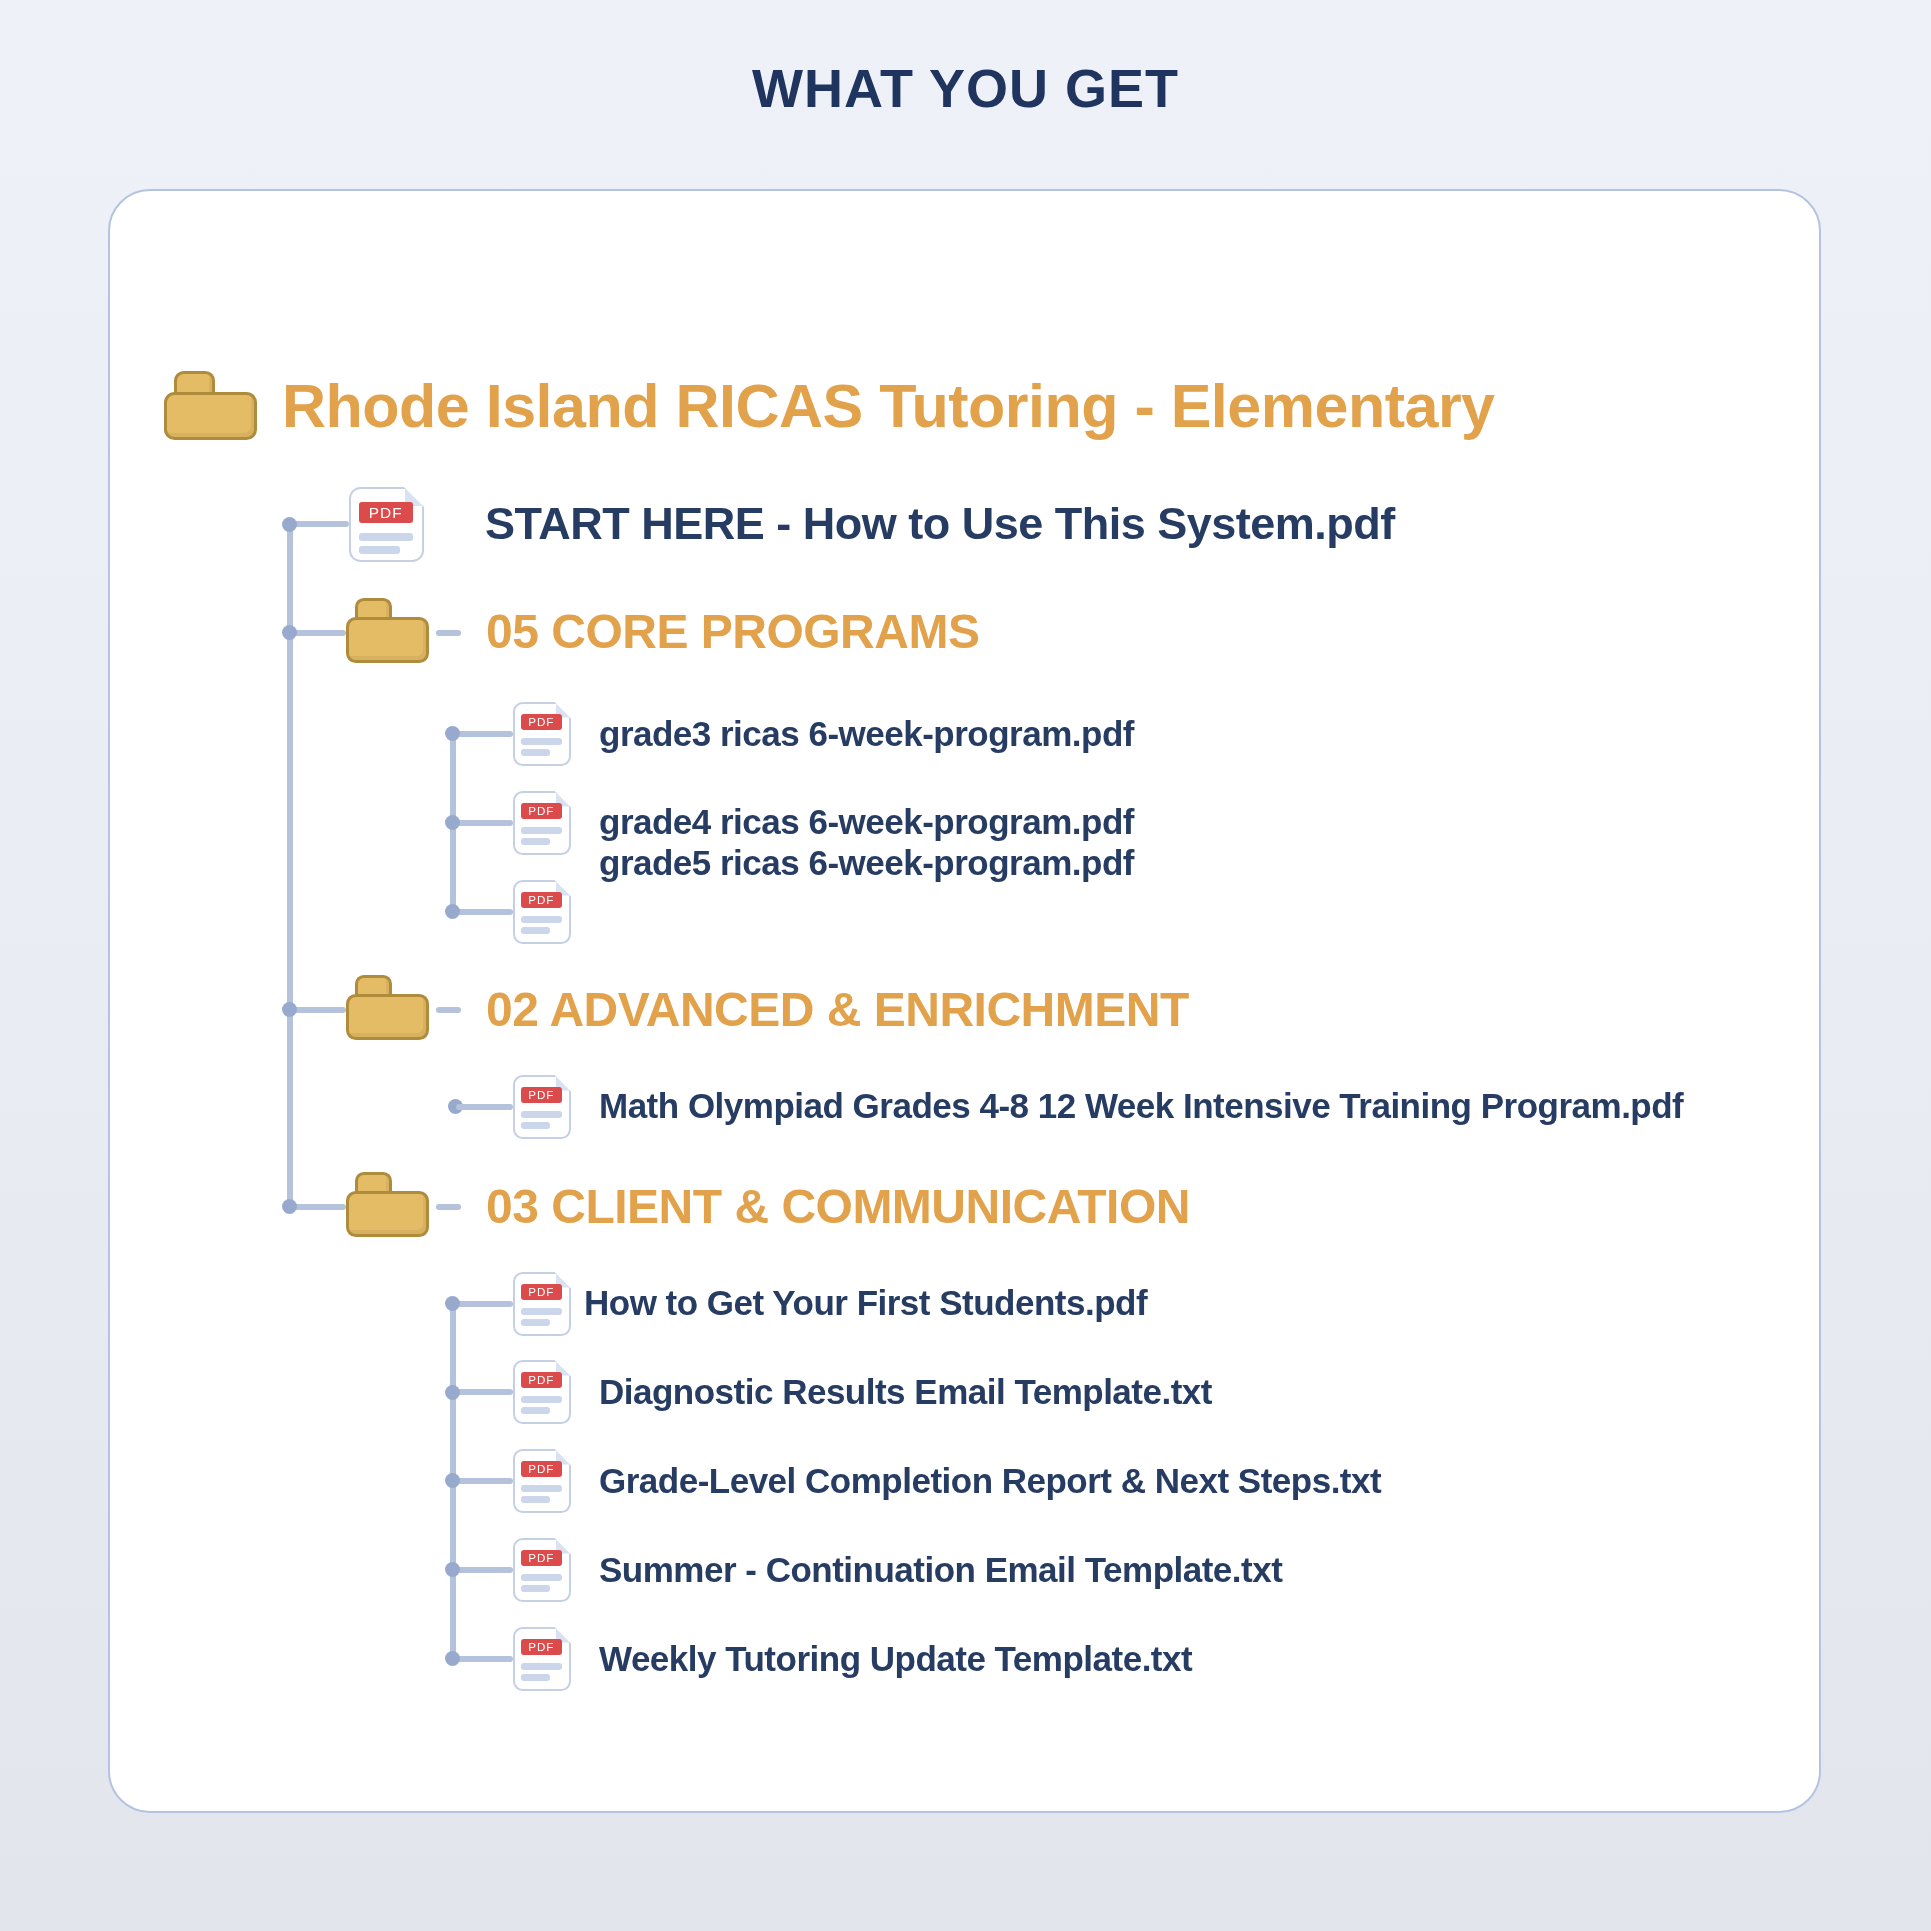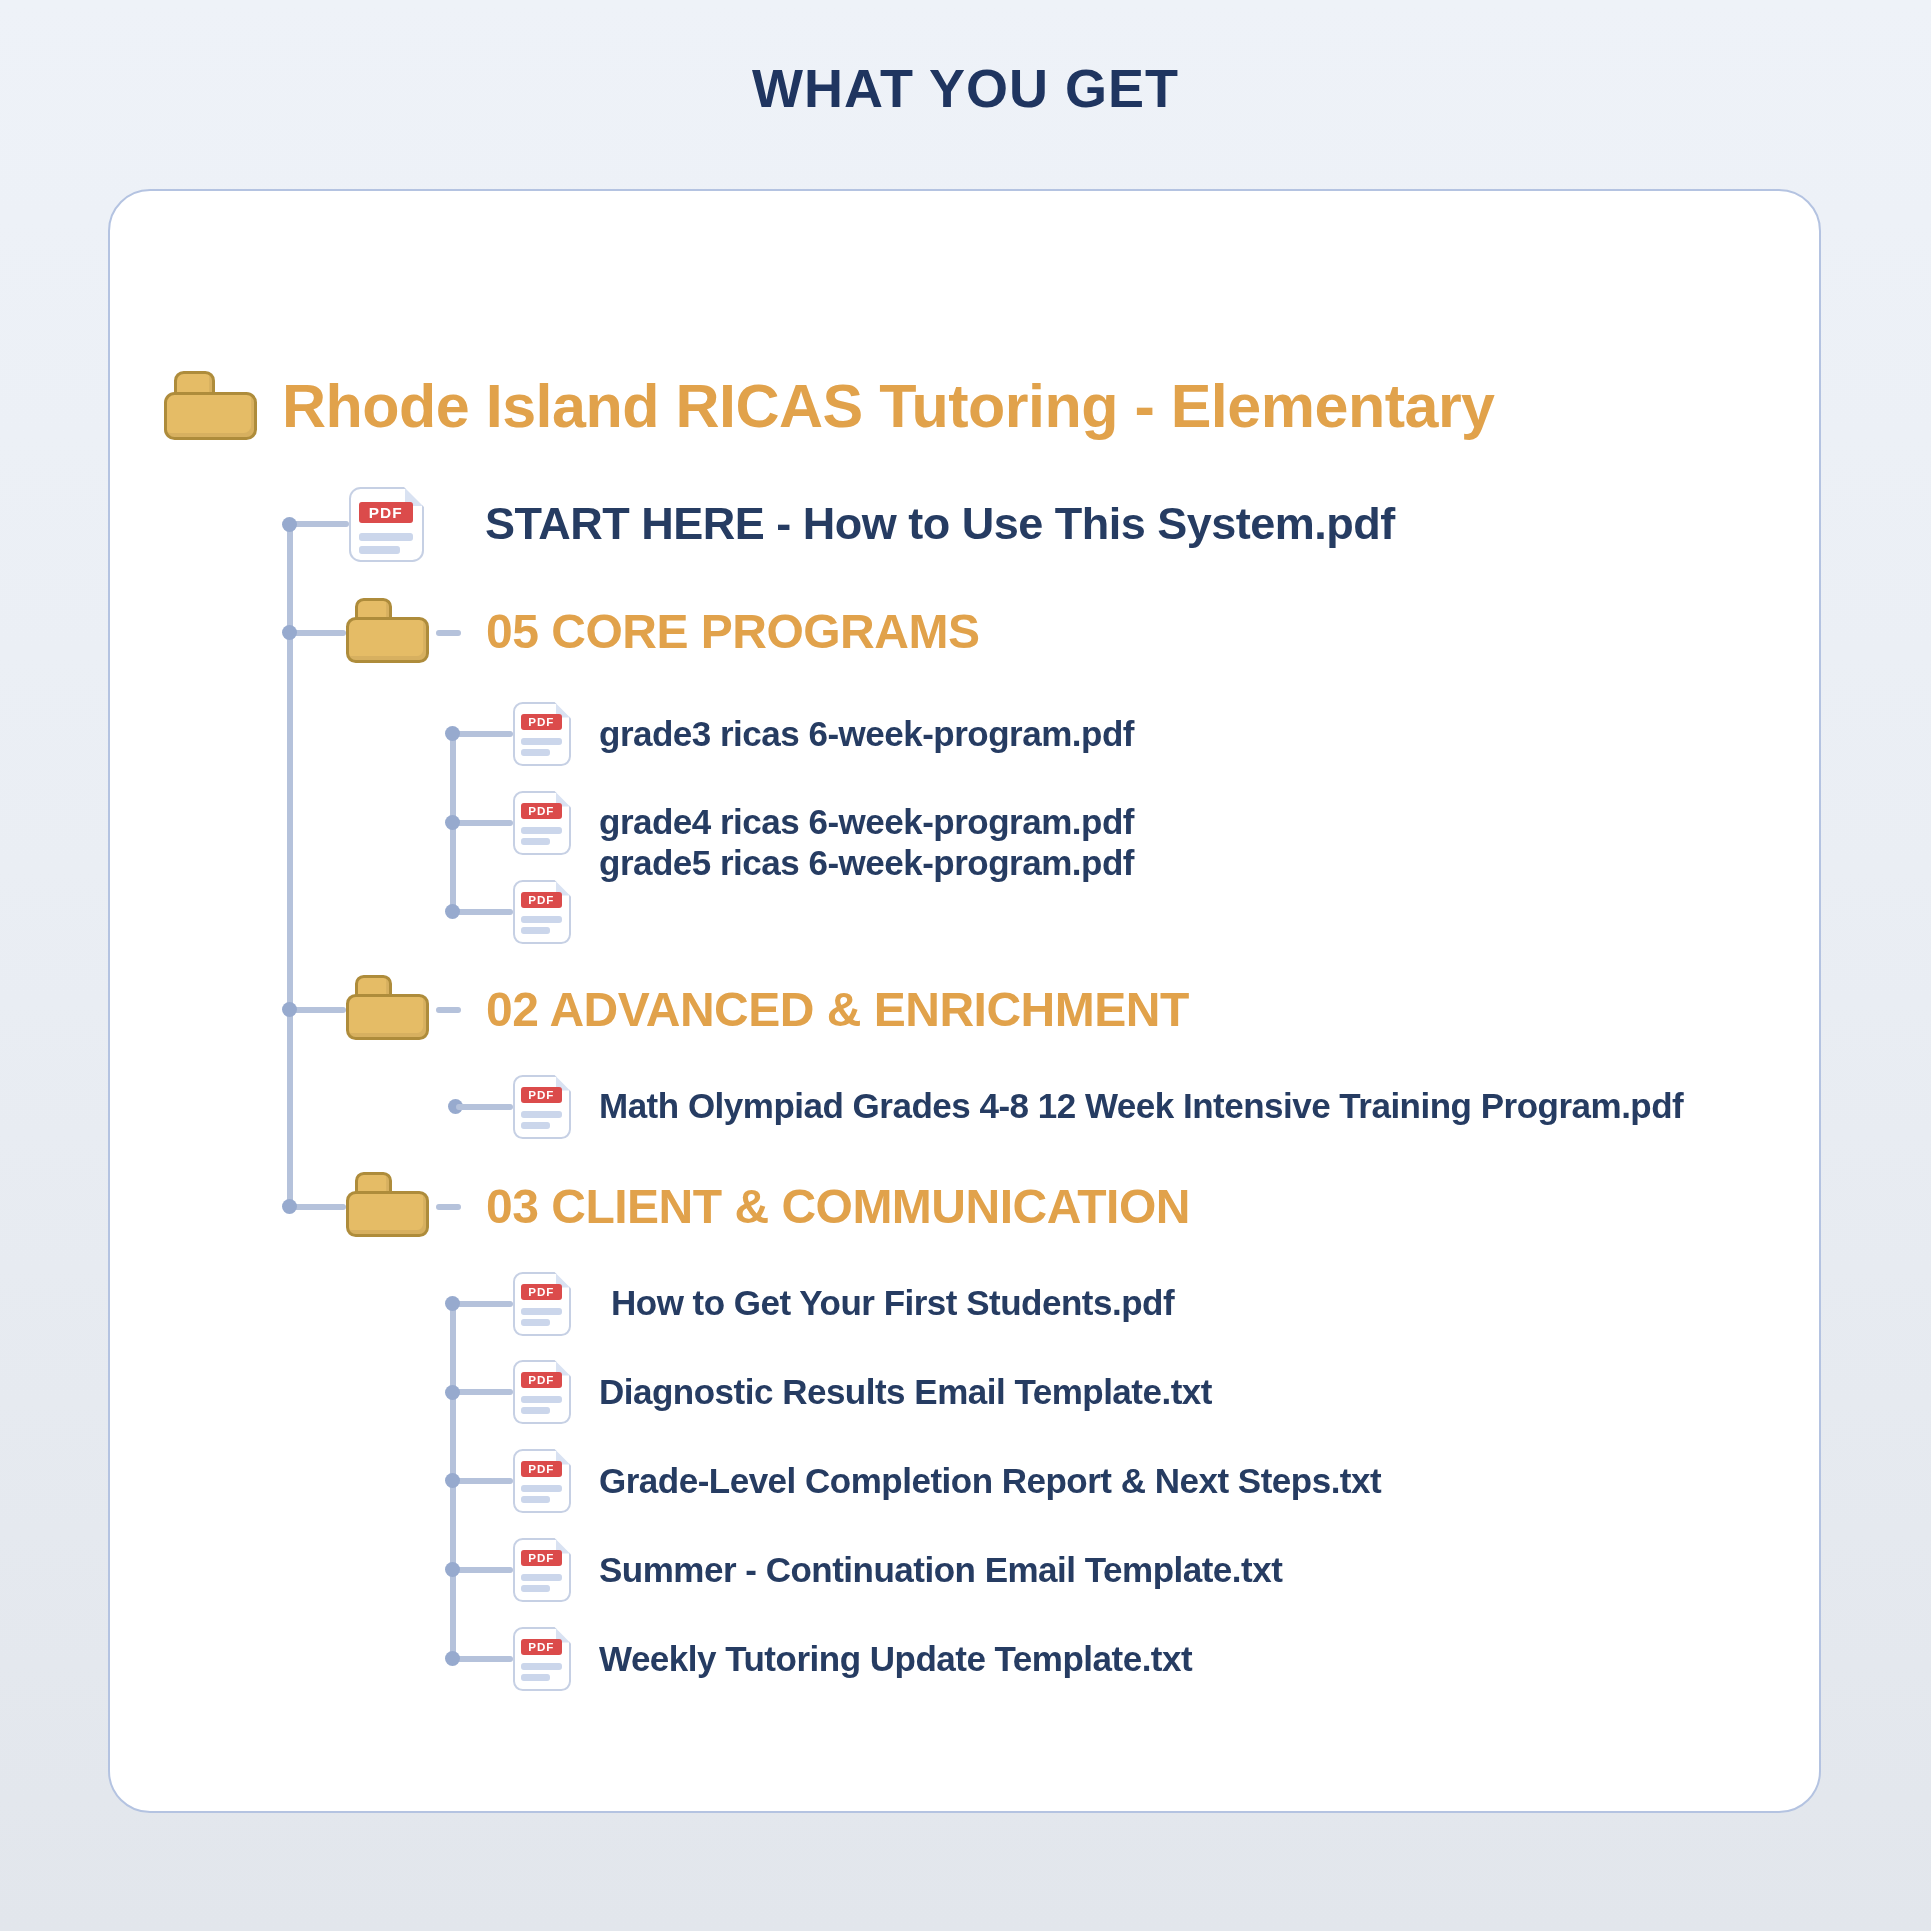--- a/index.html
+++ b/index.html
@@ -41,21 +41,21 @@
   .folder.root{width:97px;height:70px;}
   .folder.root .ftab{left:9.7px;top:0;width:41px;height:35px;border-radius:9.7px;}
   .folder.root .fbody{left:0;top:21px;width:93px;height:48px;border-radius:10.6px;}
   
   .pdf{
     position:absolute;background:#FFFFFF;border:2.9px solid #C6D0E4;box-sizing:border-box;
     border-radius:9.7px;
   }
   .pdf .flap{position:absolute;background:#D9E2F2;}
   .pdf .badge{
-    position:absolute;background:#DB4B4B;color:#FFFFFF;font-weight:700;
+    position:absolute;background:#DB4B4B;color:#FFFFFF;font-weight:400;
     text-align:center;border-radius:2.9px;letter-spacing:1px;
   }
   .pdf .pline{position:absolute;background:#CBD6EB;border-radius:2.9px;}
   .pdf.sm{width:58px;height:64px;clip-path:polygon(0 0,calc(100% - 16.4px) 0,100% 16.4px,100% 100%,0 100%);}
   .pdf.sm .flap{top:-2.9px;right:-2.9px;width:16.4px;height:16.4px;clip-path:polygon(0 0,100% 100%,0 100%);}
   .pdf.sm .badge{left:5.8px;top:9.7px;width:41px;height:16.4px;font-size:11.6px;line-height:16.4px;}
   .pdf.sm .l1{left:5.8px;top:34px;width:41px;height:6.8px;}
   .pdf.sm .l2{left:5.8px;top:45px;width:29px;height:6.8px;}
   .pdf.lg{width:75px;height:75px;border-radius:11.6px;clip-path:polygon(0 0,calc(100% - 20px) 0,100% 20px,100% 100%,0 100%);}
   .pdf.lg .flap{top:-2.9px;right:-2.9px;width:20px;height:20px;clip-path:polygon(0 0,100% 100%,0 100%);}
@@ -171,21 +171,21 @@
   </div>
   <div class="hline" style="left:436px;top:1204px;width:25px;height:5.8px;"></div>
   <div class="lbl gold sec-lbl" style="left:486px;top:1180px;">03 CLIENT &amp; COMMUNICATION</div>
 
   <div class="pdf sm" style="left:513px;top:1272px;">
     <span class="flap"></span>
     <span class="badge">PDF</span>
     <span class="pline l1"></span>
     <span class="pline l2"></span>
   </div>
-  <div class="lbl navy file-lbl" style="left:611px;top:1282px;">How to Get Your First Students.pdf</div>
+  <div class="lbl navy file-lbl" style="left:584px;top:1282px;">How to Get Your First Students.pdf</div>
 
   <div class="pdf sm" style="left:513px;top:1360px;">
     <span class="flap"></span>
     <span class="badge">PDF</span>
     <span class="pline l1"></span>
     <span class="pline l2"></span>
   </div>
   <div class="lbl navy file-lbl" style="left:599px;top:1371px;">Diagnostic Results Email Template.txt</div>
 
   <div class="pdf sm" style="left:513px;top:1449px;">

